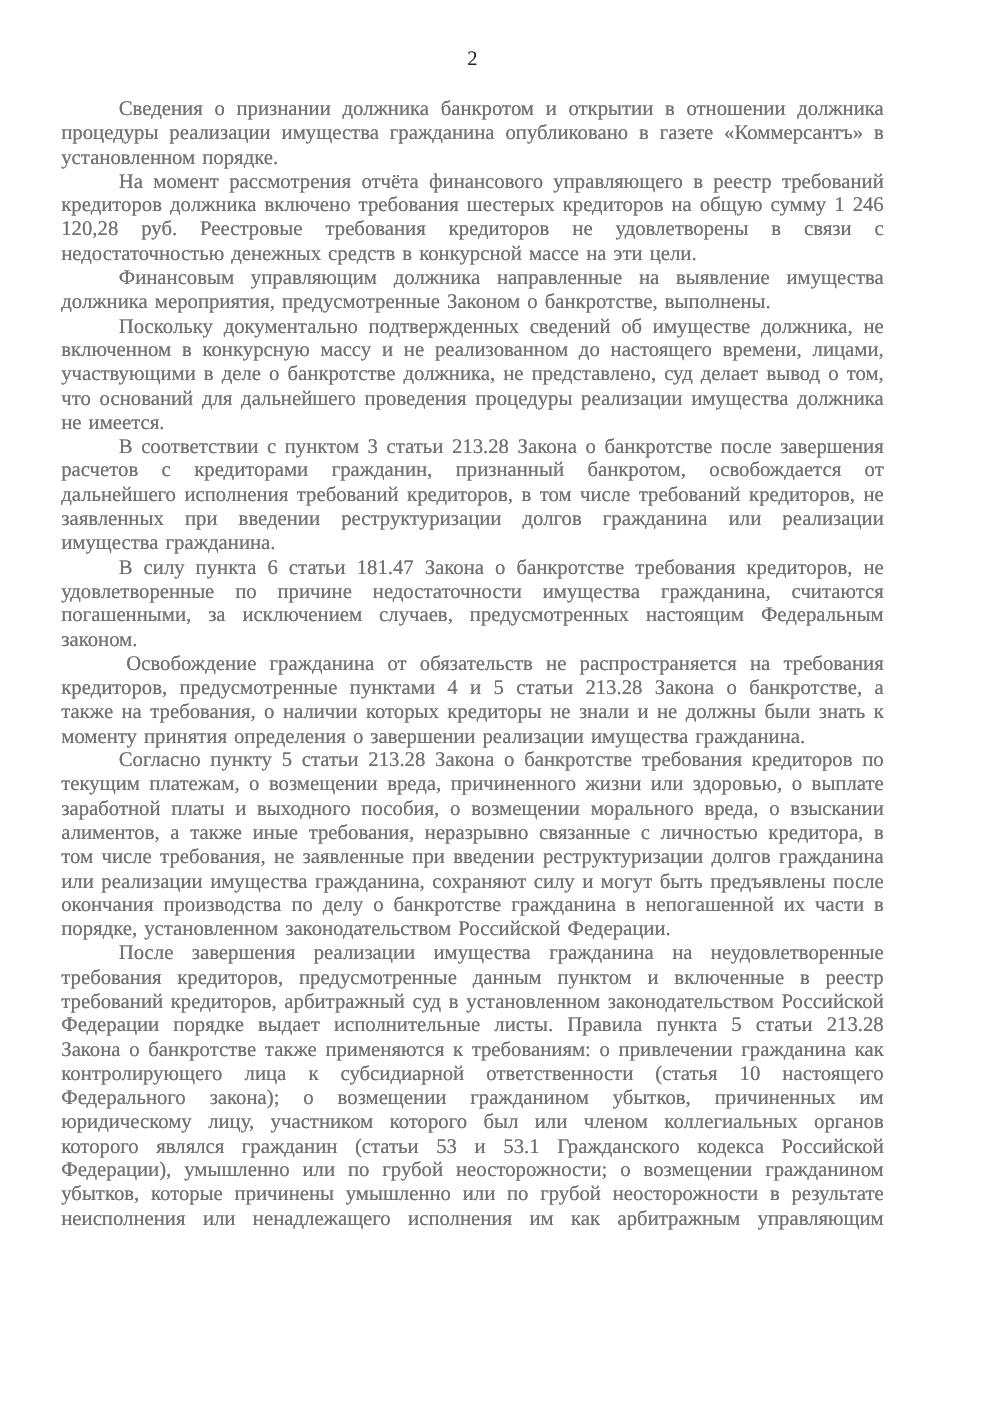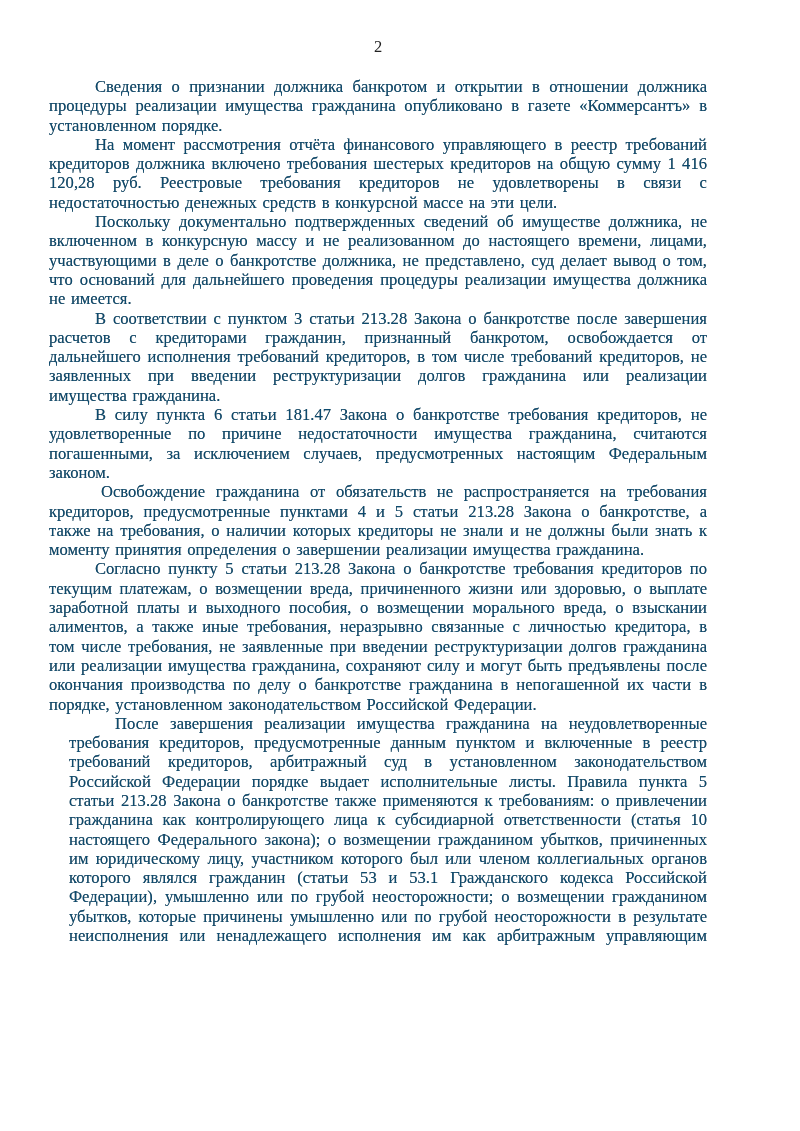--- a/index.html
+++ b/index.html
@@ -29,42 +29,42 @@
   .doc-body {
     width: 658px;
   }
   .doc-body p {
     margin: 0;
     font-size: 16.6px;
     line-height: 19.3px;
     text-align: justify;
     text-indent: 46px;
     word-spacing: 1.5px;
-    color: #0c4a6e;
+    color: #737373;
     
     text-shadow: 0 0 0.4px rgba(20,20,20,0.55);
   }
   .doc-body p.indent-lg {
     text-indent: 52px;
   }
   
   .doc-body p.continued {
     text-align-last: justify;
-    margin-left: 20px;
   }
 </style>
 </head>
 <body>
 
 <div class="page">
   <span class="page-number">2</span>
 
   <div class="doc-body">
     <p>Сведения о признании должника банкротом и открытии в отношении должника процедуры реализации имущества гражданина опубликовано в газете «Коммерсантъ» в установленном порядке.</p>
-    <p>На момент рассмотрения отчёта финансового управляющего в реестр требований кредиторов должника включено требования шестерых кредиторов на общую сумму 1 416 120,28 руб. Реестровые требования кредиторов не удовлетворены в связи с недостаточностью денежных средств в конкурсной массе на эти цели.</p>
+    <p>На момент рассмотрения отчёта финансового управляющего в реестр требований кредиторов должника включено требования шестерых кредиторов на общую сумму 1 246 120,28 руб. Реестровые требования кредиторов не удовлетворены в связи с недостаточностью денежных средств в конкурсной массе на эти цели.</p>
+    <p>Финансовым управляющим должника направленные на выявление имущества должника мероприятия, предусмотренные Законом о банкротстве, выполнены.</p>
     <p>Поскольку документально подтвержденных сведений об имуществе должника, не включенном в конкурсную массу и не реализованном до настоящего времени, лицами, участвующими в деле о банкротстве должника, не представлено, суд делает вывод о том, что оснований для дальнейшего проведения процедуры реализации имущества должника не имеется.</p>
     <p>В соответствии с пунктом 3 статьи 213.28 Закона о банкротстве после завершения расчетов с кредиторами гражданин, признанный банкротом, освобождается от дальнейшего исполнения требований кредиторов, в том числе требований кредиторов, не заявленных при введении реструктуризации долгов гражданина или реализации имущества гражданина.</p>
     <p>В силу пункта 6 статьи 181.47 Закона о банкротстве требования кредиторов, не удовлетворенные по причине недостаточности имущества гражданина, считаются погашенными, за исключением случаев, предусмотренных настоящим Федеральным законом.</p>
     <p class="indent-lg">Освобождение гражданина от обязательств не распространяется на требования кредиторов, предусмотренные пунктами 4 и 5 статьи 213.28 Закона о банкротстве, а также на требования, о наличии которых кредиторы не знали и не должны были знать к моменту принятия определения о завершении реализации имущества гражданина.</p>
     <p>Согласно пункту 5 статьи 213.28 Закона о банкротстве требования кредиторов по текущим платежам, о возмещении вреда, причиненного жизни или здоровью, о выплате заработной платы и выходного пособия, о возмещении морального вреда, о взыскании алиментов, а также иные требования, неразрывно связанные с личностью кредитора, в том числе требования, не заявленные при введении реструктуризации долгов гражданина или реализации имущества гражданина, сохраняют силу и могут быть предъявлены после окончания производства по делу о банкротстве гражданина в непогашенной их части в порядке, установленном законодательством Российской Федерации.</p>
     <p class="continued">После завершения реализации имущества гражданина на неудовлетворенные требования кредиторов, предусмотренные данным пунктом и включенные в реестр требований кредиторов, арбитражный суд в установленном законодательством Российской Федерации порядке выдает исполнительные листы. Правила пункта 5 статьи 213.28 Закона о банкротстве также применяются к требованиям: о привлечении гражданина как контролирующего лица к субсидиарной ответственности (статья 10 настоящего Федерального закона); о возмещении гражданином убытков, причиненных им юридическому лицу, участником которого был или членом коллегиальных органов которого являлся гражданин (статьи 53 и 53.1 Гражданского кодекса Российской Федерации), умышленно или по грубой неосторожности; о возмещении гражданином убытков, которые причинены умышленно или по грубой неосторожности в результате неисполнения или ненадлежащего исполнения им как арбитражным управляющим</p>
   </div>
 </div>
 
 </body></html>

